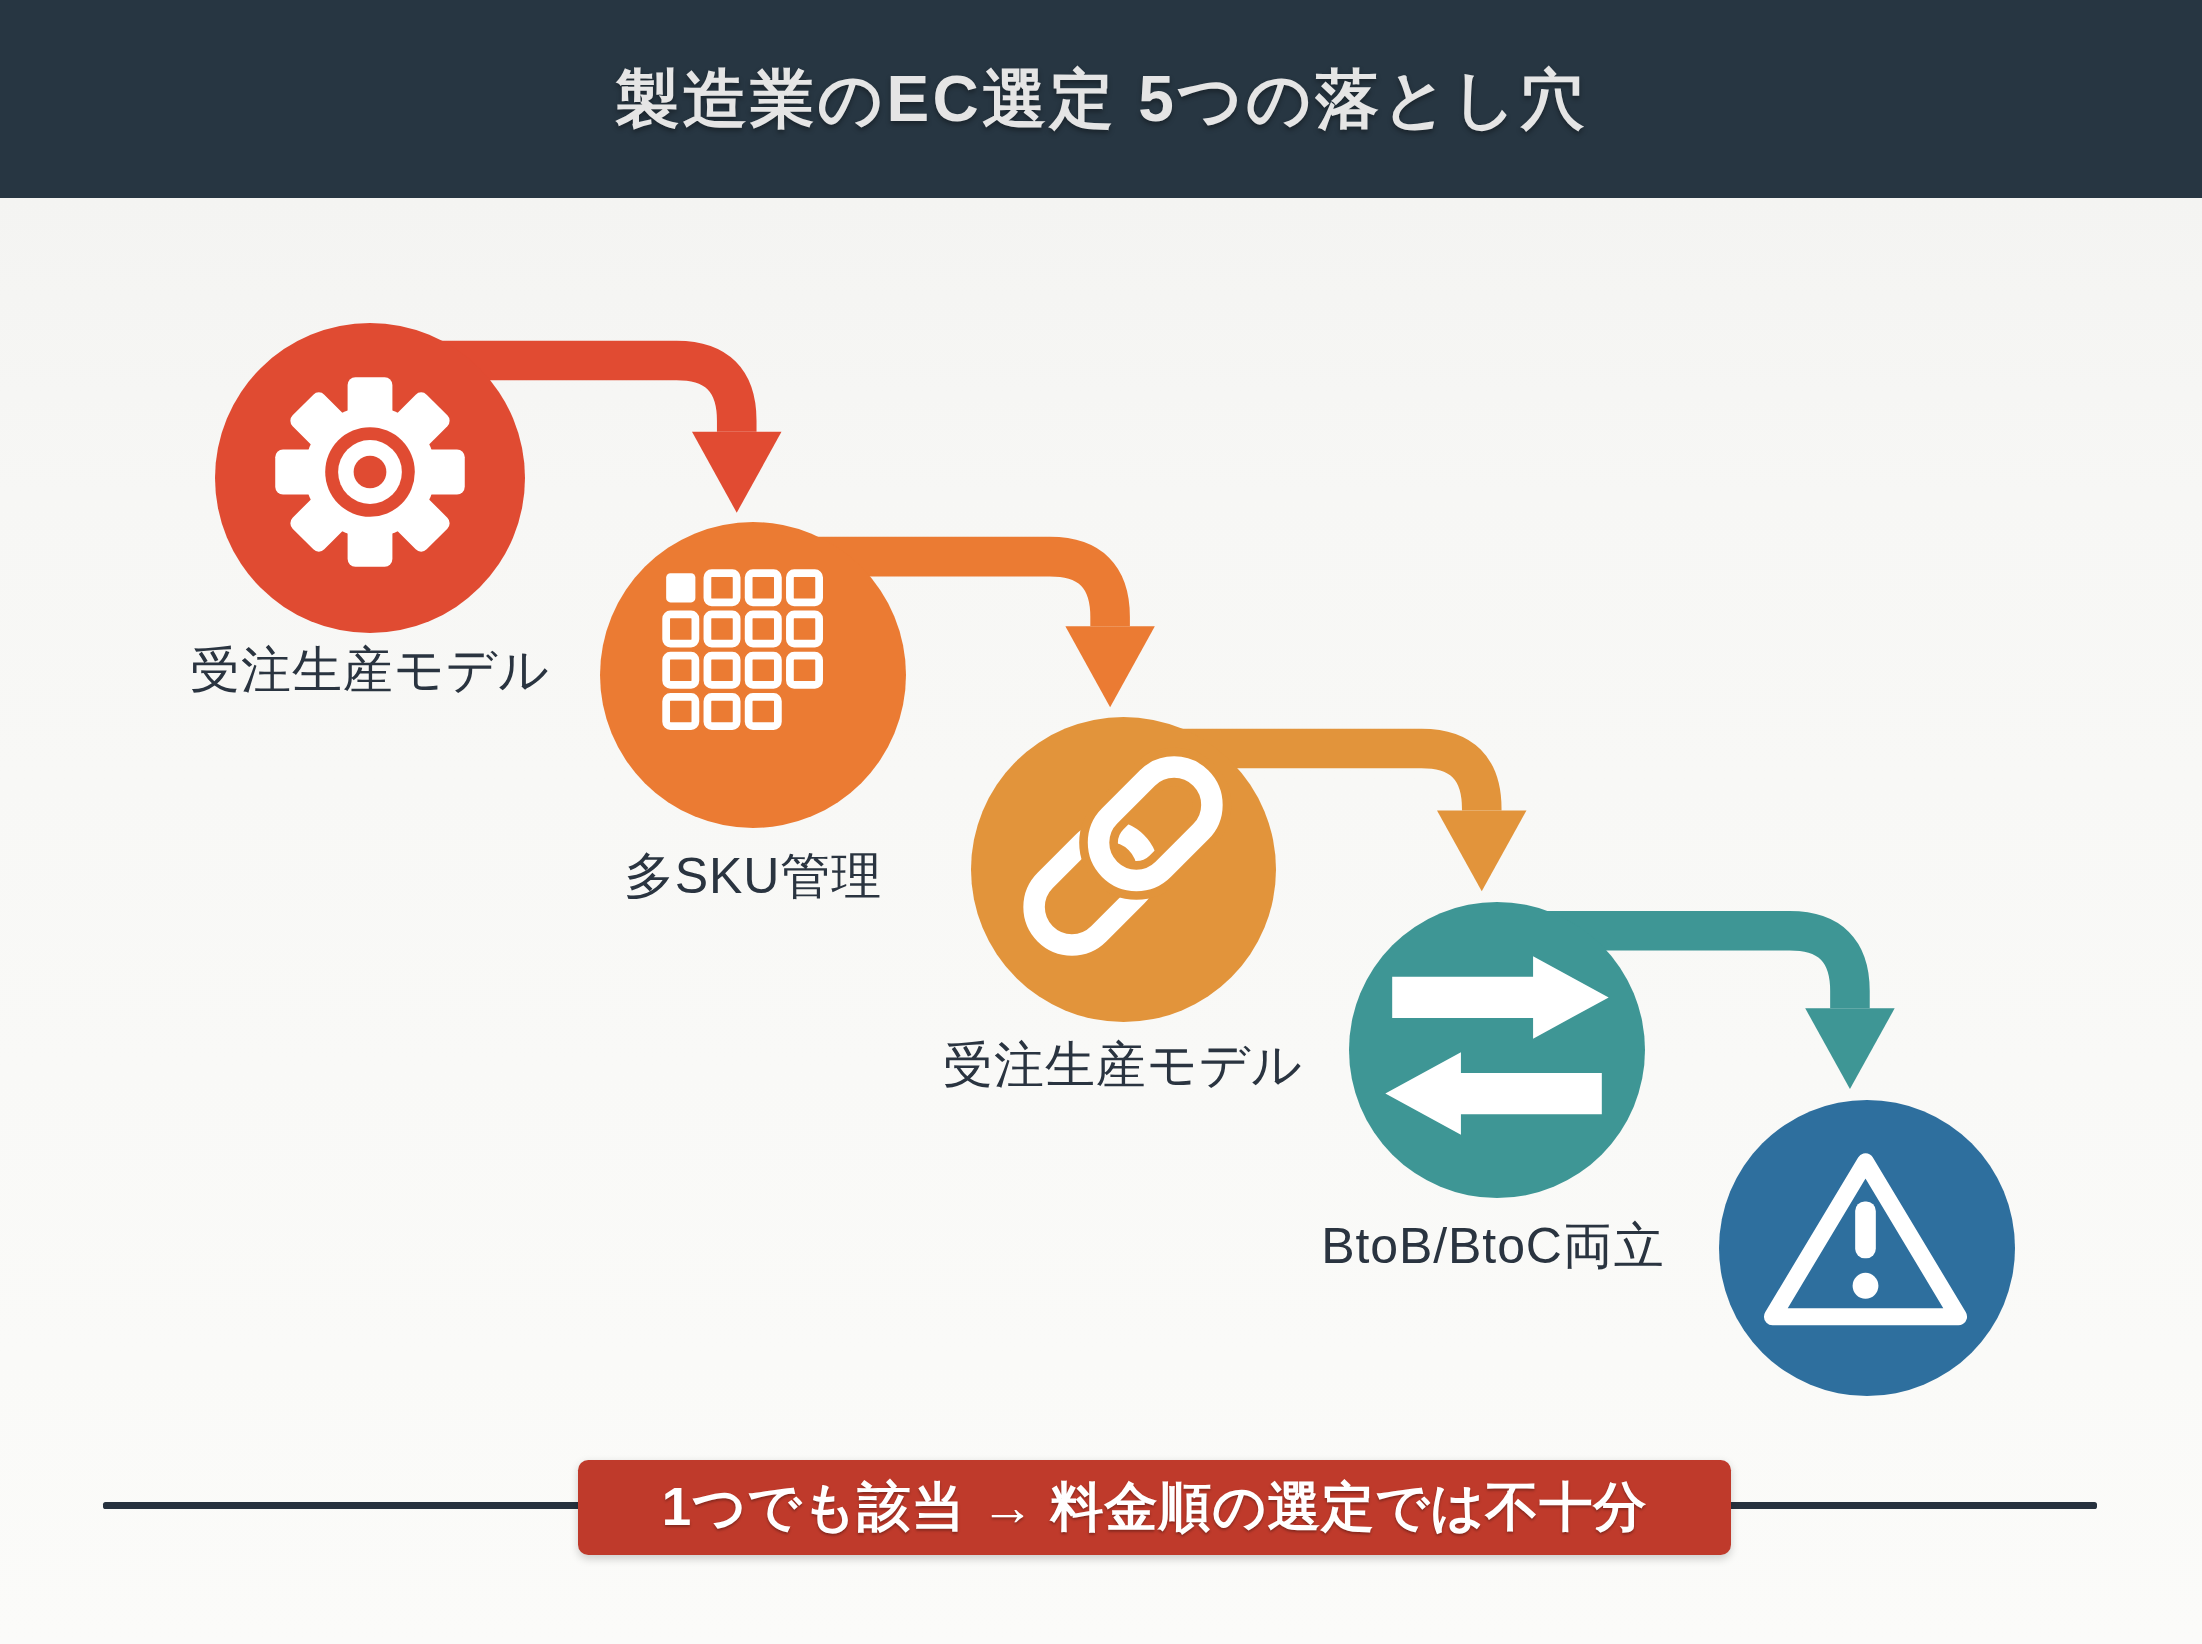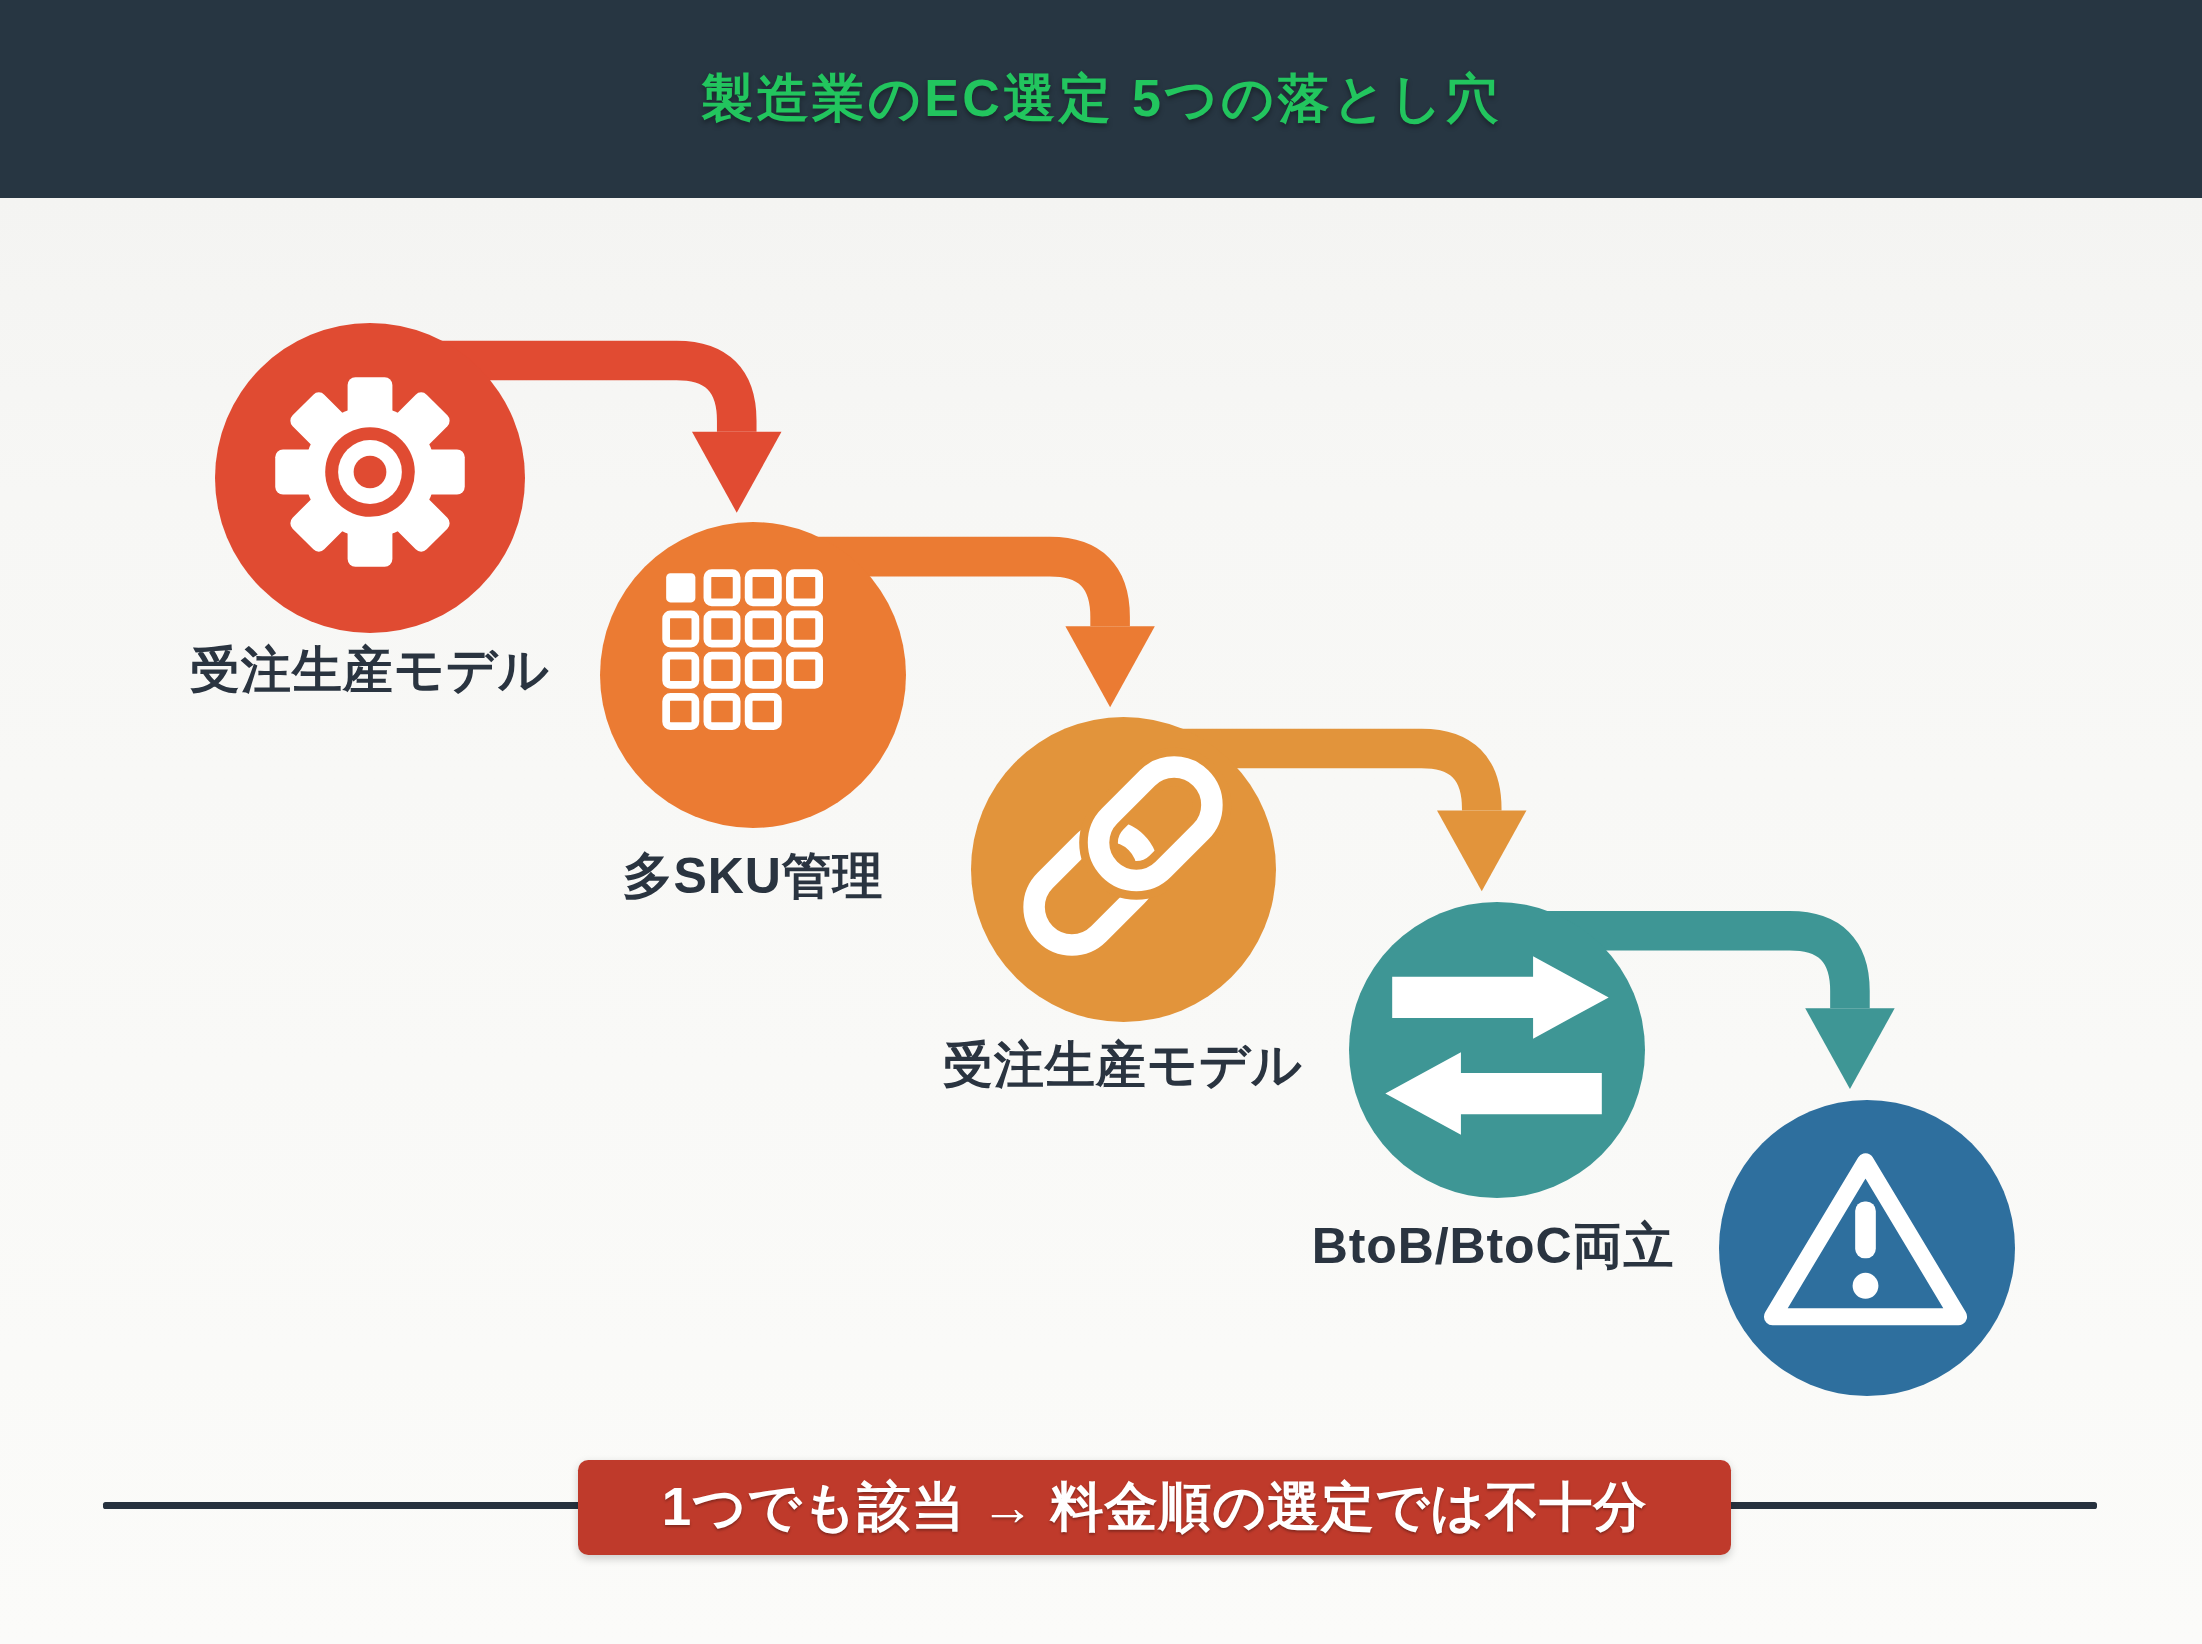--- a/index.html
+++ b/index.html
@@ -8,29 +8,29 @@
     width:2203px;height:1644px;
     overflow:hidden;
     background:linear-gradient(180deg,#f2f2f0 0%,#f7f7f5 30%,#fbfbf9 100%);
     font-family:"Liberation Sans","DejaVu Sans",sans-serif;
   }
   .header{
     position:absolute;left:0;top:0;width:2203px;height:198px;
     display:flex;align-items:center;justify-content:center;
   }
   .header h1{
-    margin:0;color:#22c55e;font-size:52px;font-weight:800;letter-spacing:3.4px;
+    margin:0;color:#e5e5e5;font-size:64px;font-weight:800;letter-spacing:3.4px;
     text-shadow:0 2.6px 5.2px rgba(0,0,0,.35);
   }
   .circle{
     position:absolute;border-radius:50%;
   }
   .step-label{
     position:absolute;width:654px;text-align:center;
-    font-size:50px;font-weight:700;color:#2a3440;letter-spacing:0.9px;
+    font-size:50px;font-weight:400;color:#2a3440;letter-spacing:0.9px;
     white-space:nowrap;
   }
   .icon-svg{position:absolute;}
   .flow-arrows{position:absolute;left:0;top:0;pointer-events:none;}
   .baseline-rule{
     position:absolute;left:103px;top:1502px;width:1994px;height:6.9px;
     background:#26313e;border-radius:2.6px;
   }
   .banner{
     position:absolute;left:578px;top:1460px;width:1153px;height:95px;

